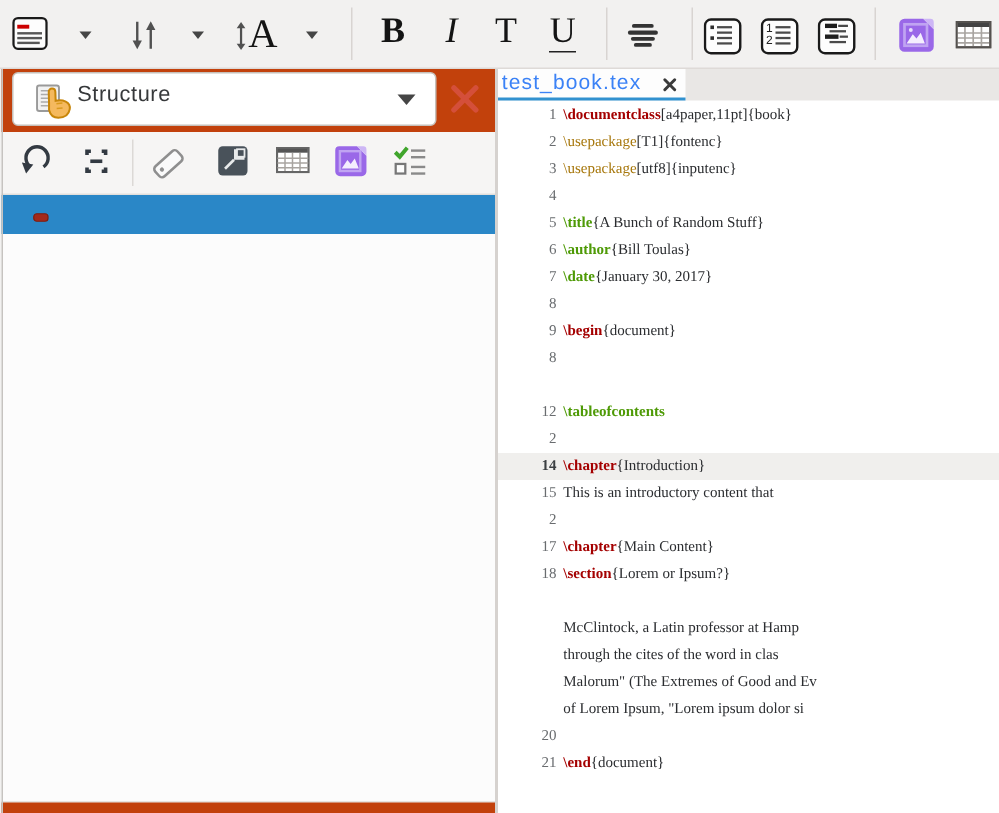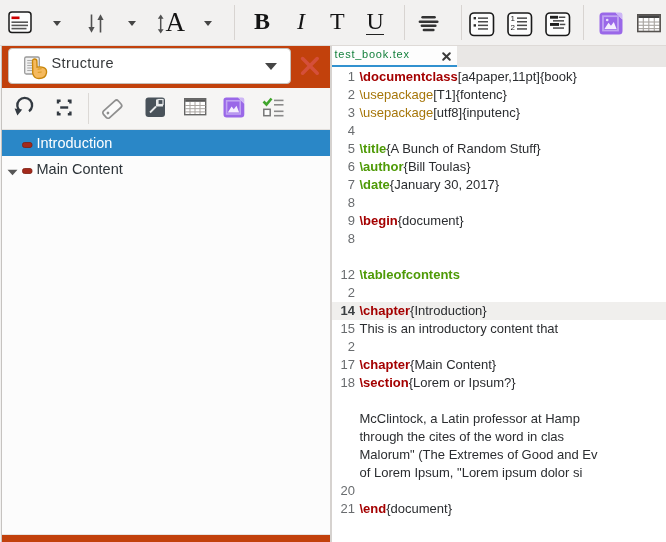--- a/index.html
+++ b/index.html
@@ -11,27 +11,27 @@
 
 #side{left:0;top:46px;width:330px;height:496px;background:#c2410c}
 #combo{position:absolute;left:8px;top:1.5px;width:281px;height:34px;background:#fff;border:1px solid #c6c0ba;border-radius:4px}
 #sidetools{position:absolute;left:0;top:42px;width:330px;height:41px;background:#f6f5f4;border-bottom:1px solid #e2dfdc}
 #tree{position:absolute;left:0;top:84px;width:330px;height:404px;background:#fcfcfc}
 .trow{position:absolute;left:0;width:330px;height:26px;line-height:27px;font-size:14.5px;color:#2c3338}
 
 #divider{left:330px;top:46px;width:2px;height:496px;background:#d6d2cf}
 #tabbar{left:332px;top:46px;width:334px;height:21px;background:#e9e7e5}
 #tab1{position:absolute;left:0;top:0;width:125px;height:21px;background:#fdfdfd}
-#tab1 span{position:absolute;left:2.5px;top:0;line-height:17px;font-size:11px;letter-spacing:0.75px;color:#15803d}
+#tab1 span{position:absolute;left:2.5px;top:0;line-height:17px;font-size:14px;letter-spacing:0.75px;color:#3b82f6}
 #tabline{position:absolute;left:0;top:18.5px;width:125px;height:2.5px;background:#3191cf}
 #tab2{position:absolute;left:125.5px;top:0;width:208.5px;height:20px;background:#e4e2e0;border-left:1px solid #c6c2bf;border-bottom:1px solid #ccc8c5}
 #tab2 span{position:absolute;left:0.5px;top:0;line-height:17px;font-size:13.5px;letter-spacing:0.73px;color:#5e5e5e}
 .tx{position:absolute;top:5px;width:11px;height:11px}
 #code{left:332px;top:68px;width:334px;height:475px;background:#fff}
-.r{position:absolute;left:0;height:18px;line-height:18px;font-family:Liberation Sans, sans-serif;font-size:13px;white-space:pre;color:#2b2d30}
+.r{position:absolute;left:16px;height:18px;line-height:18px;font-family:Liberation Serif, serif;font-size:10px;white-space:pre;color:#2b2d30}
 .n{display:inline-block;width:23px;margin-right:4.5px;text-align:right;color:#696c6f}
 .nb{color:#3b3f42;font-weight:bold}
 .k{color:#a40000;font-weight:bold}
 .g{color:#4e9a06;font-weight:bold}
 .u{color:#a6760a}
 #hl{position:absolute;left:0;top:234px;width:334px;height:18px;background:#f0efed}
 </style></head>
 <body>
 
 <div id="toolbar" class="abs">
@@ -210,30 +210,20 @@
    <rect x="2.8" y="13.3" width="6.4" height="6.4" stroke="#777" stroke-width="1.5" fill="#fcfcfc"></rect>
    <rect x="13" y="14.5" width="9.5" height="1.6" fill="#8a8a8a"></rect>
    <rect x="13" y="18.9" width="9.5" height="1.6" fill="#8a8a8a"></rect>
   </svg>
  </div>
  <div id="tree">
   <div class="trow" style="top:0;background:#2a87c7;color:#fff">
    <svg class="abs" style="left:21.5px;top:11.5px" width="11" height="7">
           <rect x="0.5" y="0.5" width="9.5" height="5" rx="2" fill="#a3291b" stroke="#7e1d10" stroke-width="0.8"></rect>
         </svg>
-   <span class="abs" style="left:36.5px">Introduction</span>
-  </div>
-  <div class="trow" style="top:26px">
-   <svg class="abs" style="left:7px;top:13px" width="11" height="7">
-          <path d="M0.5 0.7 H10.5 L5.5 6.3 Z" fill="#575757"></path>
-        </svg>
-   <svg class="abs" style="left:21.5px;top:11.5px" width="11" height="7">
-          <rect x="0.5" y="0.5" width="9.5" height="5" rx="2" fill="#a3291b" stroke="#7e1d10" stroke-width="0.8"></rect>
-        </svg>
-   <span class="abs" style="left:36.5px">Main Content</span>
   </div>
  </div>
  <div class="abs" style="left:0;top:488px;width:330px;height:1px;background:#e6e4e1"></div>
 </div>
 
 <div id="divider" class="abs"></div>
 <div class="abs" style="left:0;top:46px;width:1px;height:496px;background:#f2f1f0"></div>
 <div class="abs" style="left:1px;top:46px;width:1px;height:496px;background:#c6c3c0"></div>
 <div id="tabbar" class="abs">
  <div id="tab1">

